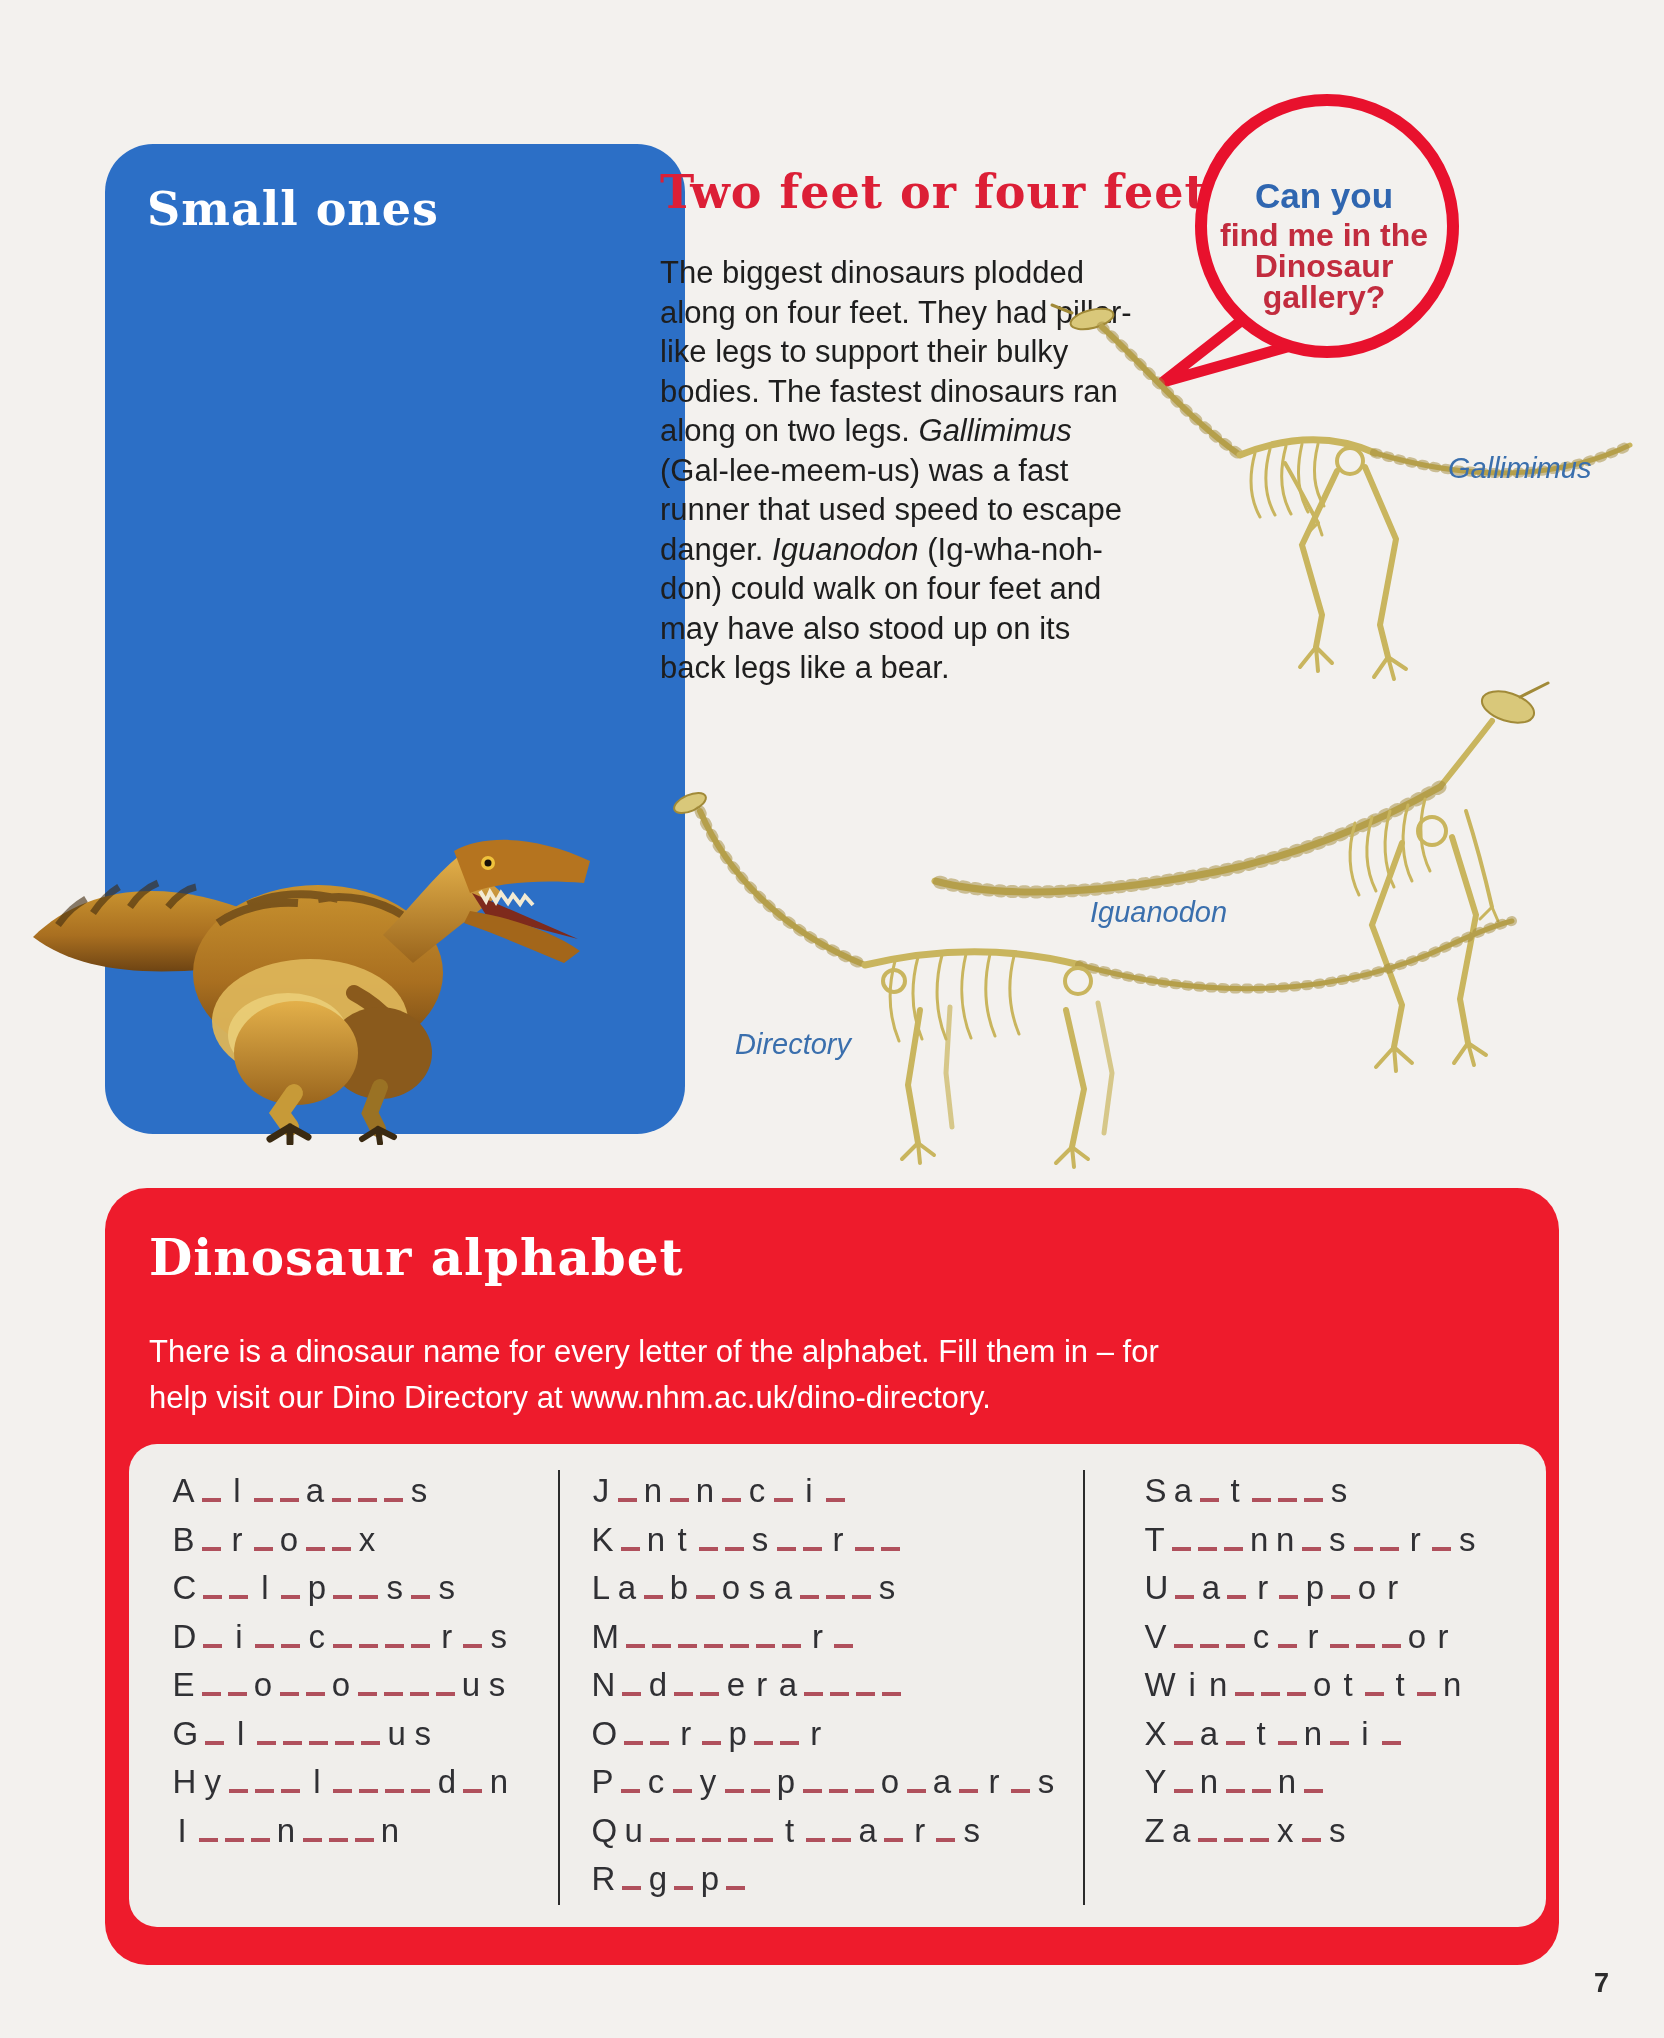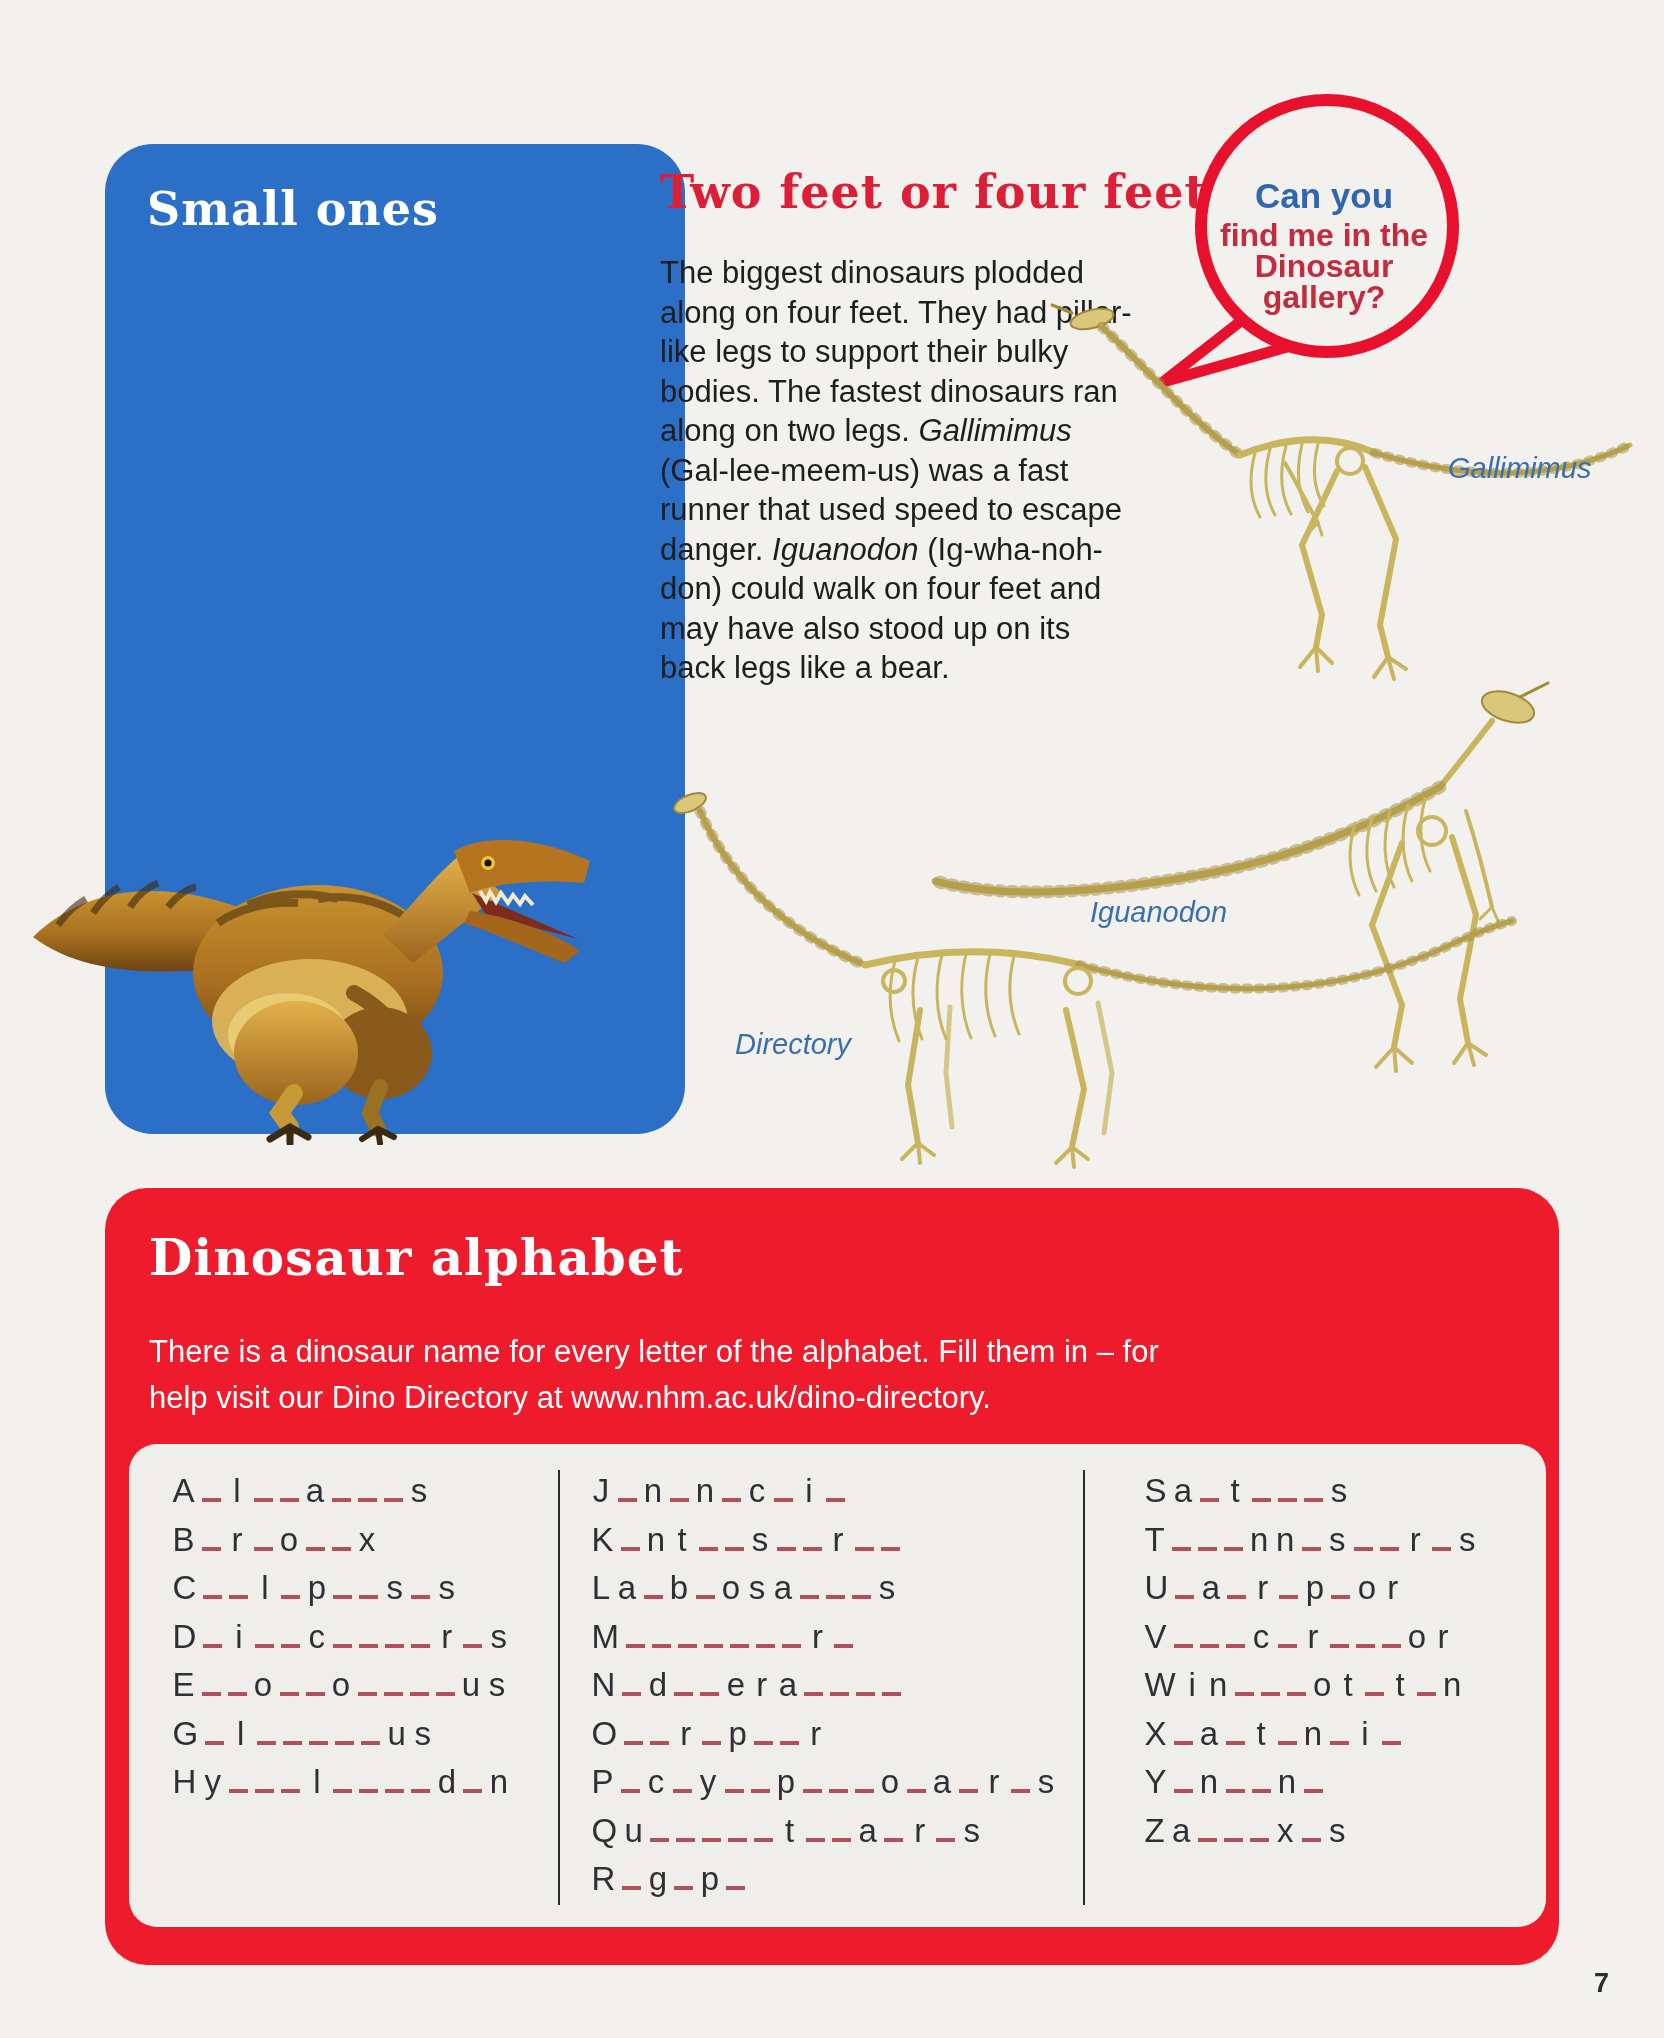--- a/index.html
+++ b/index.html
@@ -251,20 +251,21 @@
     </p>
     <div class="alpha-panel">
       <div class="alpha-col alpha-col-0">
           <div class="alpha-row"><span class="letter">A</span><span class="blank"></span><span class="letter">l</span><span class="blank"></span><span class="blank"></span><span class="letter">a</span><span class="blank"></span><span class="blank"></span><span class="blank"></span><span class="letter">s</span></div>
           <div class="alpha-row"><span class="letter">B</span><span class="blank"></span><span class="letter">r</span><span class="blank"></span><span class="letter">o</span><span class="blank"></span><span class="blank"></span><span class="letter">x</span></div>
           <div class="alpha-row"><span class="letter">C</span><span class="blank"></span><span class="blank"></span><span class="letter">l</span><span class="blank"></span><span class="letter">p</span><span class="blank"></span><span class="blank"></span><span class="letter">s</span><span class="blank"></span><span class="letter">s</span></div>
           <div class="alpha-row"><span class="letter">D</span><span class="blank"></span><span class="letter">i</span><span class="blank"></span><span class="blank"></span><span class="letter">c</span><span class="blank"></span><span class="blank"></span><span class="blank"></span><span class="blank"></span><span class="letter">r</span><span class="blank"></span><span class="letter">s</span></div>
           <div class="alpha-row"><span class="letter">E</span><span class="blank"></span><span class="blank"></span><span class="letter">o</span><span class="blank"></span><span class="blank"></span><span class="letter">o</span><span class="blank"></span><span class="blank"></span><span class="blank"></span><span class="blank"></span><span class="letter">u</span><span class="letter">s</span></div>
           <div class="alpha-row"><span class="letter">G</span><span class="blank"></span><span class="letter">l</span><span class="blank"></span><span class="blank"></span><span class="blank"></span><span class="blank"></span><span class="blank"></span><span class="letter">u</span><span class="letter">s</span></div>
           <div class="alpha-row"><span class="letter">H</span><span class="letter">y</span><span class="blank"></span><span class="blank"></span><span class="blank"></span><span class="letter">l</span><span class="blank"></span><span class="blank"></span><span class="blank"></span><span class="blank"></span><span class="letter">d</span><span class="blank"></span><span class="letter">n</span></div>
+          <div class="alpha-row"><span class="letter">I</span><span class="blank"></span><span class="blank"></span><span class="blank"></span><span class="letter">n</span><span class="blank"></span><span class="blank"></span><span class="blank"></span><span class="letter">n</span></div>
         </div>
       <div class="alpha-col alpha-col-1">
           <div class="alpha-row"><span class="letter">J</span><span class="blank"></span><span class="letter">n</span><span class="blank"></span><span class="letter">n</span><span class="blank"></span><span class="letter">c</span><span class="blank"></span><span class="letter">i</span><span class="blank"></span></div>
           <div class="alpha-row"><span class="letter">K</span><span class="blank"></span><span class="letter">n</span><span class="letter">t</span><span class="blank"></span><span class="blank"></span><span class="letter">s</span><span class="blank"></span><span class="blank"></span><span class="letter">r</span><span class="blank"></span><span class="blank"></span></div>
           <div class="alpha-row"><span class="letter">L</span><span class="letter">a</span><span class="blank"></span><span class="letter">b</span><span class="blank"></span><span class="letter">o</span><span class="letter">s</span><span class="letter">a</span><span class="blank"></span><span class="blank"></span><span class="blank"></span><span class="letter">s</span></div>
           <div class="alpha-row"><span class="letter">M</span><span class="blank"></span><span class="blank"></span><span class="blank"></span><span class="blank"></span><span class="blank"></span><span class="blank"></span><span class="blank"></span><span class="letter">r</span><span class="blank"></span></div>
           <div class="alpha-row"><span class="letter">N</span><span class="blank"></span><span class="letter">d</span><span class="blank"></span><span class="blank"></span><span class="letter">e</span><span class="letter">r</span><span class="letter">a</span><span class="blank"></span><span class="blank"></span><span class="blank"></span><span class="blank"></span></div>
           <div class="alpha-row"><span class="letter">O</span><span class="blank"></span><span class="blank"></span><span class="letter">r</span><span class="blank"></span><span class="letter">p</span><span class="blank"></span><span class="blank"></span><span class="letter">r</span></div>
           <div class="alpha-row"><span class="letter">P</span><span class="blank"></span><span class="letter">c</span><span class="blank"></span><span class="letter">y</span><span class="blank"></span><span class="blank"></span><span class="letter">p</span><span class="blank"></span><span class="blank"></span><span class="blank"></span><span class="letter">o</span><span class="blank"></span><span class="letter">a</span><span class="blank"></span><span class="letter">r</span><span class="blank"></span><span class="letter">s</span></div>
           <div class="alpha-row"><span class="letter">Q</span><span class="letter">u</span><span class="blank"></span><span class="blank"></span><span class="blank"></span><span class="blank"></span><span class="blank"></span><span class="letter">t</span><span class="blank"></span><span class="blank"></span><span class="letter">a</span><span class="blank"></span><span class="letter">r</span><span class="blank"></span><span class="letter">s</span></div>

